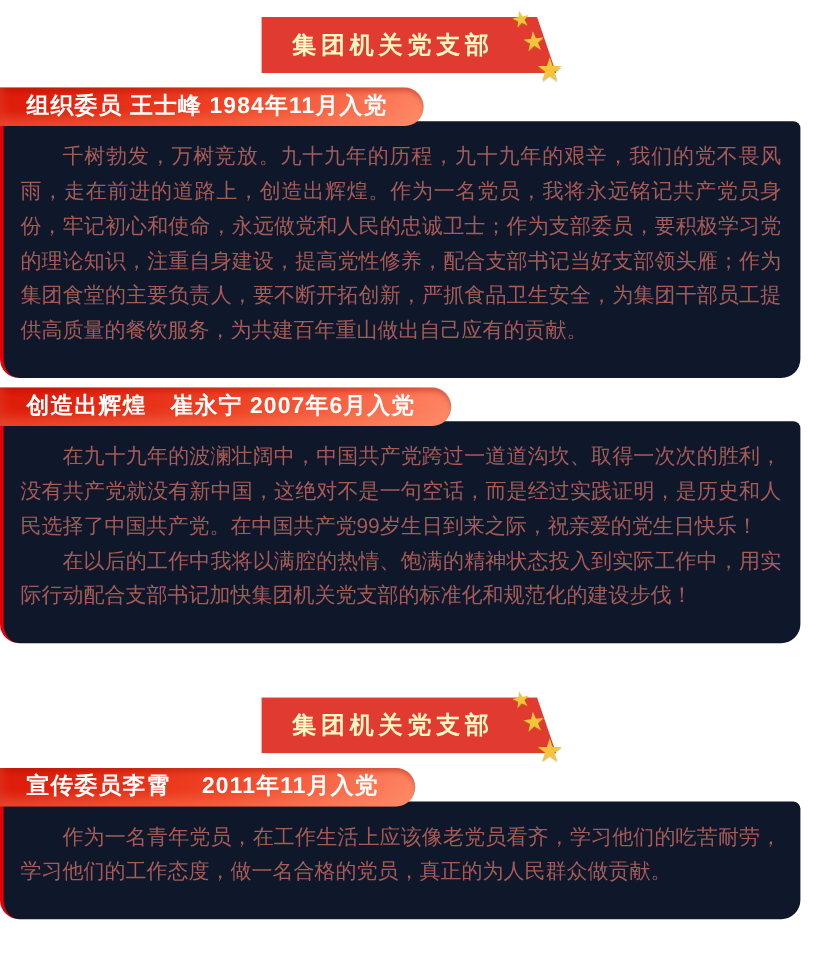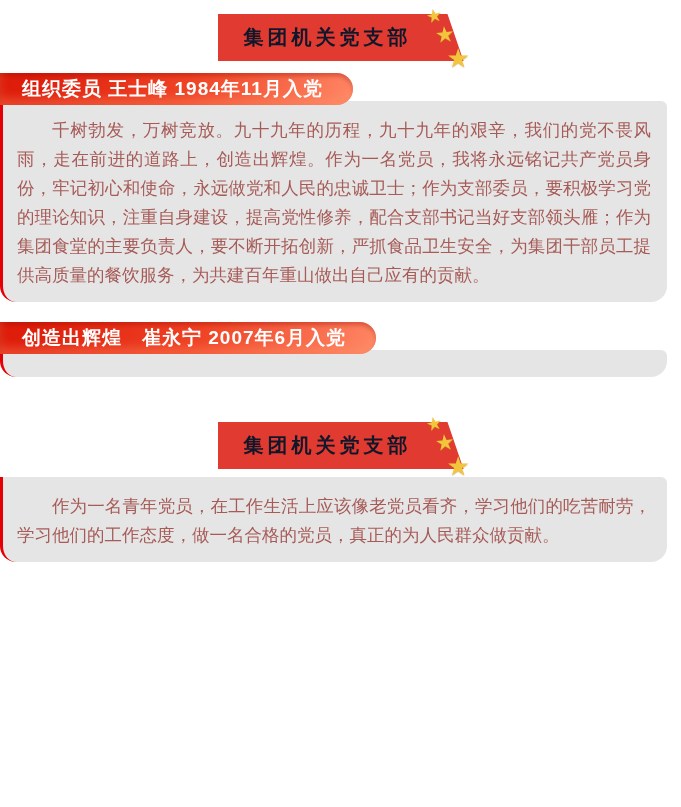--- a/index.html
+++ b/index.html
@@ -15,21 +15,21 @@
   
   .banner-row {
     display: flex;
     justify-content: center;
     margin: 14px 0 12px 0;
   }
   .banner-row.second { margin-top: 45px; }
   .banner-outer { position: relative; }
   .banner-plate {
     background: #e13a30;
-    color: #0f172a;
+    color: #fef9c3;
     font-size: 20px;
     font-weight: bold;
     letter-spacing: 4px;
     padding: 10px 52px 10px 26px;
     clip-path: polygon(0 0, calc(100% - 16px) 0, 100% 100%, 0 100%);
     white-space: nowrap;
   }
   .banner-stars {
     position: absolute;
     right: -22px;
@@ -42,21 +42,21 @@
     position: absolute;
     color: #f2c53d;
     text-shadow: 0 1px 1px rgba(190,130,20,.55);
     line-height: 1;
   }
   .star.s1 { font-size: 18px; left: 0;  top: 0;   transform: rotate(-12deg); }
   .star.s2 { font-size: 22px; left: 9px;  top: 17px; transform: rotate(-6deg); }
   .star.s3 { font-size: 26px; left: 21px; top: 38px; }
 
   
-  .member { margin-bottom: 20px; }
+  .member { margin-bottom: 8px; }
   .ribbon {
     display: inline-block;
     position: relative;
     z-index: 2;
     min-height: 32px;
     line-height: 32px;
     background: linear-gradient(115deg, #de1d0b 8%, #ef4224 52%, #ff8866 100%);
     color: #ffffff;
     font-weight: bold;
     font-size: 19px;
@@ -64,25 +64,25 @@
     padding: 0 30px 0 22px;
     border-radius: 0 16px 16px 0;
     box-shadow: inset 0 -7px 10px rgba(255,150,110,.35), inset 0 3px 4px rgba(150,10,0,.35);
     white-space: nowrap;
   }
 
   
   .card {
     position: relative;
     z-index: 1;
-    background: #e5e5e5;
+    background: #0f172a;
     border-left: 3px solid #e60005;
     border-radius: 0 6px 16px 16px;
     margin: -4px 14px 0 0;
-    padding: 15px 16px 12px 14px;
+    padding: 15px 16px 25px 14px;
   }
   .card p {
     margin: 0;
     text-indent: 2em;
     font-size: 17.5px;
     line-height: 29px;
     color: #a65b57;
     text-align: justify;
   }
 </style>
@@ -105,33 +105,36 @@
   <section class="member">
     <div class="ribbon">组织委员 王士峰  1984年11月入党</div>
     <div class="card">
       <p>千树勃发，万树竞放。九十九年的历程，九十九年的艰辛，我们的党不畏风雨，走在前进的道路上，创造出辉煌。作为一名党员，我将永远铭记共产党员身份，牢记初心和使命，永远做党和人民的忠诚卫士；作为支部委员，要积极学习党的理论知识，注重自身建设，提高党性修养，配合支部书记当好支部领头雁；作为集团食堂的主要负责人，要不断开拓创新，严抓食品卫生安全，为集团干部员工提供高质量的餐饮服务，为共建百年重山做出自己应有的贡献。</p>
     </div>
   </section>
 
   <section class="member">
     <div class="ribbon">创造出辉煌　崔永宁 2007年6月入党</div>
     <div class="card">
+      <p>在九十九年的波澜壮阔中，中国共产党跨过一道道沟坎、取得一次次的胜利，没有共产党就没有新中国，这绝对不是一句空话，而是经过实践证明，是历史和人民选择了中国共产党。在中国共产党99岁生日到来之际，祝亲爱的党生日快乐！</p>
+      <p>在以后的工作中我将以满腔的热情、饱满的精神状态投入到实际工作中，用实际行动配合支部书记加快集团机关党支部的标准化和规范化的建设步伐！</p>
     </div>
   </section>
 
   <div class="banner-row second">
     <div class="banner-outer">
       <div class="banner-plate">集团机关党支部</div>
       <div class="banner-stars">
         <span class="star s1">★</span>
         <span class="star s2">★</span>
         <span class="star s3">★</span>
       </div>
     </div>
   </div>
 
   <section class="member">
+    <div class="ribbon">宣传委员李霄　 2011年11月入党</div>
     <div class="card">
       <p>作为一名青年党员，在工作生活上应该像老党员看齐，学习他们的吃苦耐劳，学习他们的工作态度，做一名合格的党员，真正的为人民群众做贡献。</p>
     </div>
   </section>
 
 </div>
 
 </body></html>

